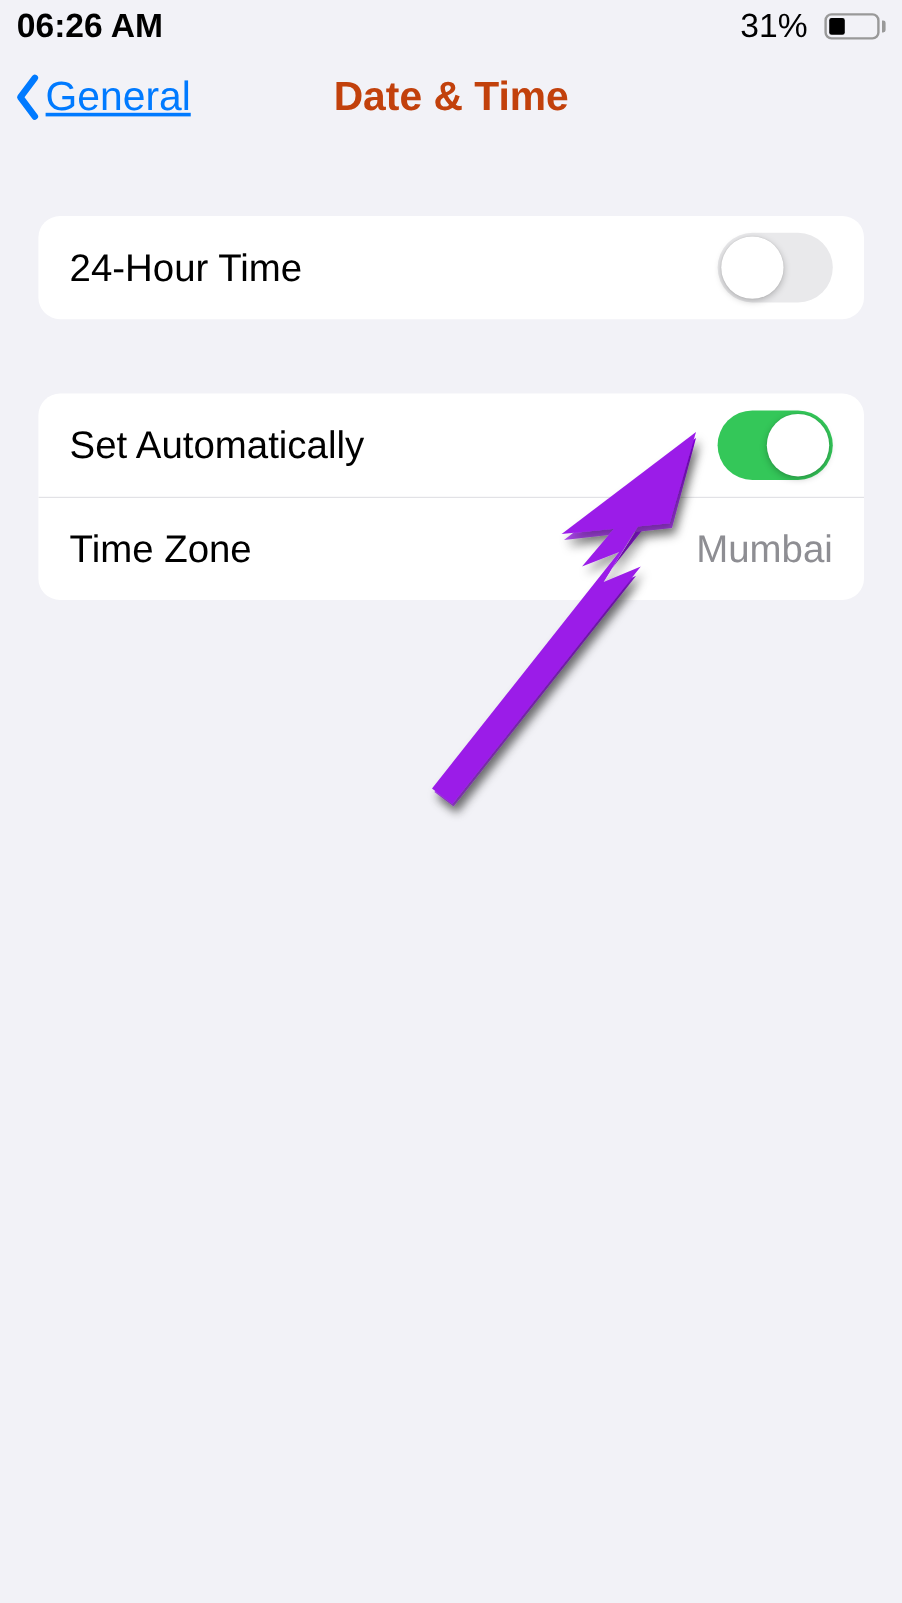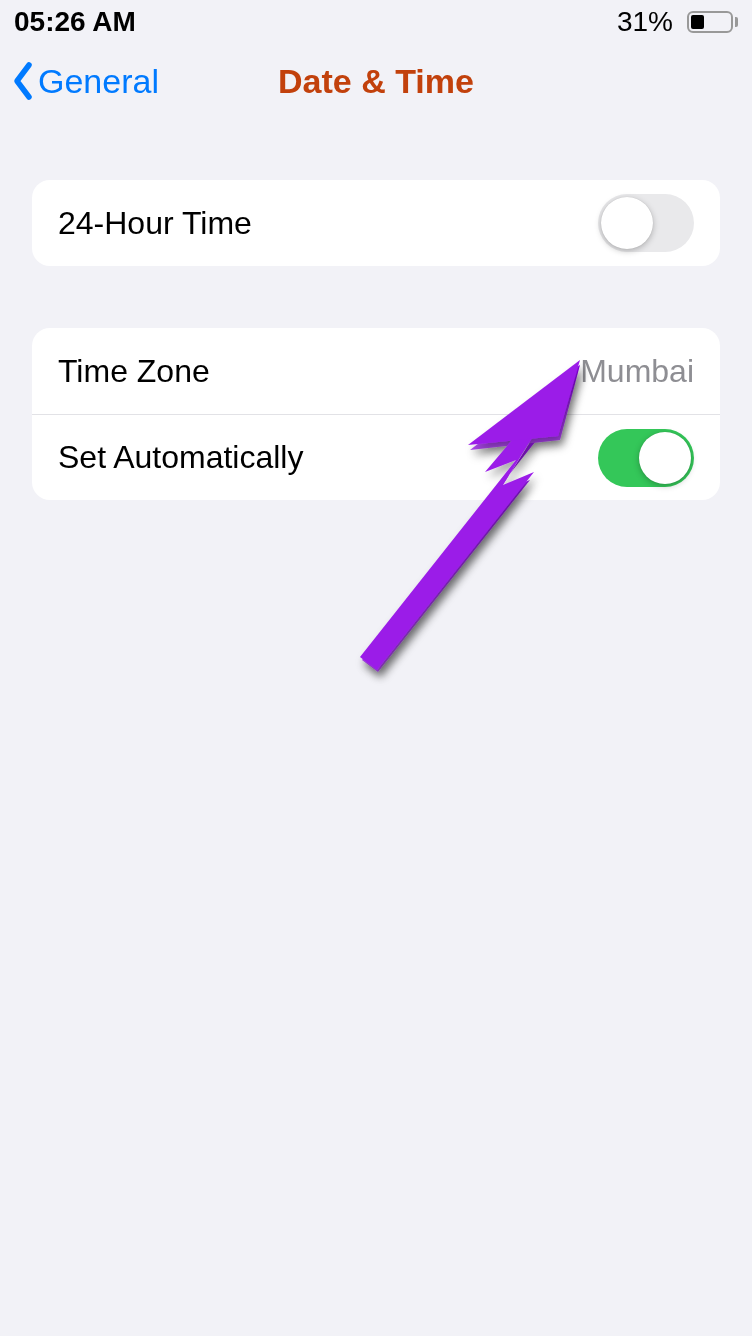--- a/index.html
+++ b/index.html
@@ -15,21 +15,21 @@
     .cell-bars span:nth-child(1){height:9px;} .cell-bars span:nth-child(2){height:14px;} .cell-bars span:nth-child(3){height:19px;} .cell-bars span:nth-child(4){height:24px;}
     .wifi-icon { width: 30px; height: 22px; }
     .battery { display: flex; align-items: center; }
     .battery-body { position: relative; width: 46px; height: 22px; border: 2px solid #999; border-radius: 6px; margin-right: 2px; }
     .battery-fill { position: absolute; left: 2px; top: 2px; bottom: 2px; width: 31%; background:#000; border-radius: 2px; }
     .battery-tip { width: 3px; height: 10px; background:#999; border-radius: 0 2px 2px 0; }
     .status-time { font-weight: 600; }
 
     
     .nav { position: relative; height: 74px; display:flex; align-items:center; }
-    .back { display:flex; align-items:center; gap:2px; color:#007aff; font-size: 34px; padding-left: 10px; }
+    .back { display:flex; align-items:center; gap:2px; color:#007aff; font-size: 34px; padding-left: 10px; text-decoration: underline; }
     .chevron-back { width: 26px; height: 40px; }
     .nav-title { position:absolute; left:0; right:0; text-align:center; font-size: 34px; font-weight: 700; color:#c2410c; pointer-events:none; }
 
     
     .group { margin: 0 32px; background:#fff; border-radius: 18px; overflow:hidden; }
     .group-1 { margin-top: 62px; }
     .group-2 { margin-top: 62px; }
     .row { display:flex; align-items:center; justify-content:space-between; padding: 0 26px; min-height: 86px; font-size: 32px; color:#000; }
     .row + .row { border-top: 1px solid #e2e2e6; }
     .row-value { color:#8e8e93; font-size: 32px; }
@@ -42,21 +42,21 @@
     .switch.off .knob { left:3px; }
     .switch.on  .knob { right:3px; }
 
     
     .arrow-overlay { position:absolute; left:0; top:0; width:752px; height:1336px; pointer-events:none; }
   </style>
 </head>
 <body>
 
 <div class="status-bar">
-  <div class="status-time">05:26 AM</div>
+  <div class="status-time">06:26 AM</div>
   <div class="status-right">
     <span>31%</span>
     <span class="battery">
       <span class="battery-body">
           <span class="battery-fill"></span>
         </span>
       <span class="battery-tip"></span>
     </span>
   </div>
 </div>
@@ -75,28 +75,28 @@
   <div class="row">
     <span>24-Hour Time</span>
     <span class="switch off">
         <span class="knob"></span>
       </span>
   </div>
 </div>
 
 <div class="group group-2">
   <div class="row">
-    <span>Time Zone</span>
-    <span class="row-value">Mumbai</span>
-  </div>
-  <div class="row">
     <span>Set Automatically</span>
     <span class="switch on">
         <span class="knob"></span>
       </span>
+  </div>
+  <div class="row">
+    <span>Time Zone</span>
+    <span class="row-value">Mumbai</span>
   </div>
 </div>
 
 <svg class="arrow-overlay" viewBox="0 0 752 1336">
   <defs>
     <linearGradient id="arrGrad" x1="0" y1="1" x2="0" y2="0">
       <stop offset="0%" stop-color="#b24bf3"></stop>
       <stop offset="100%" stop-color="#8a00e6"></stop>
     </linearGradient>
     <filter id="ashadow" x="-20%" y="-20%" width="140%" height="140%">

